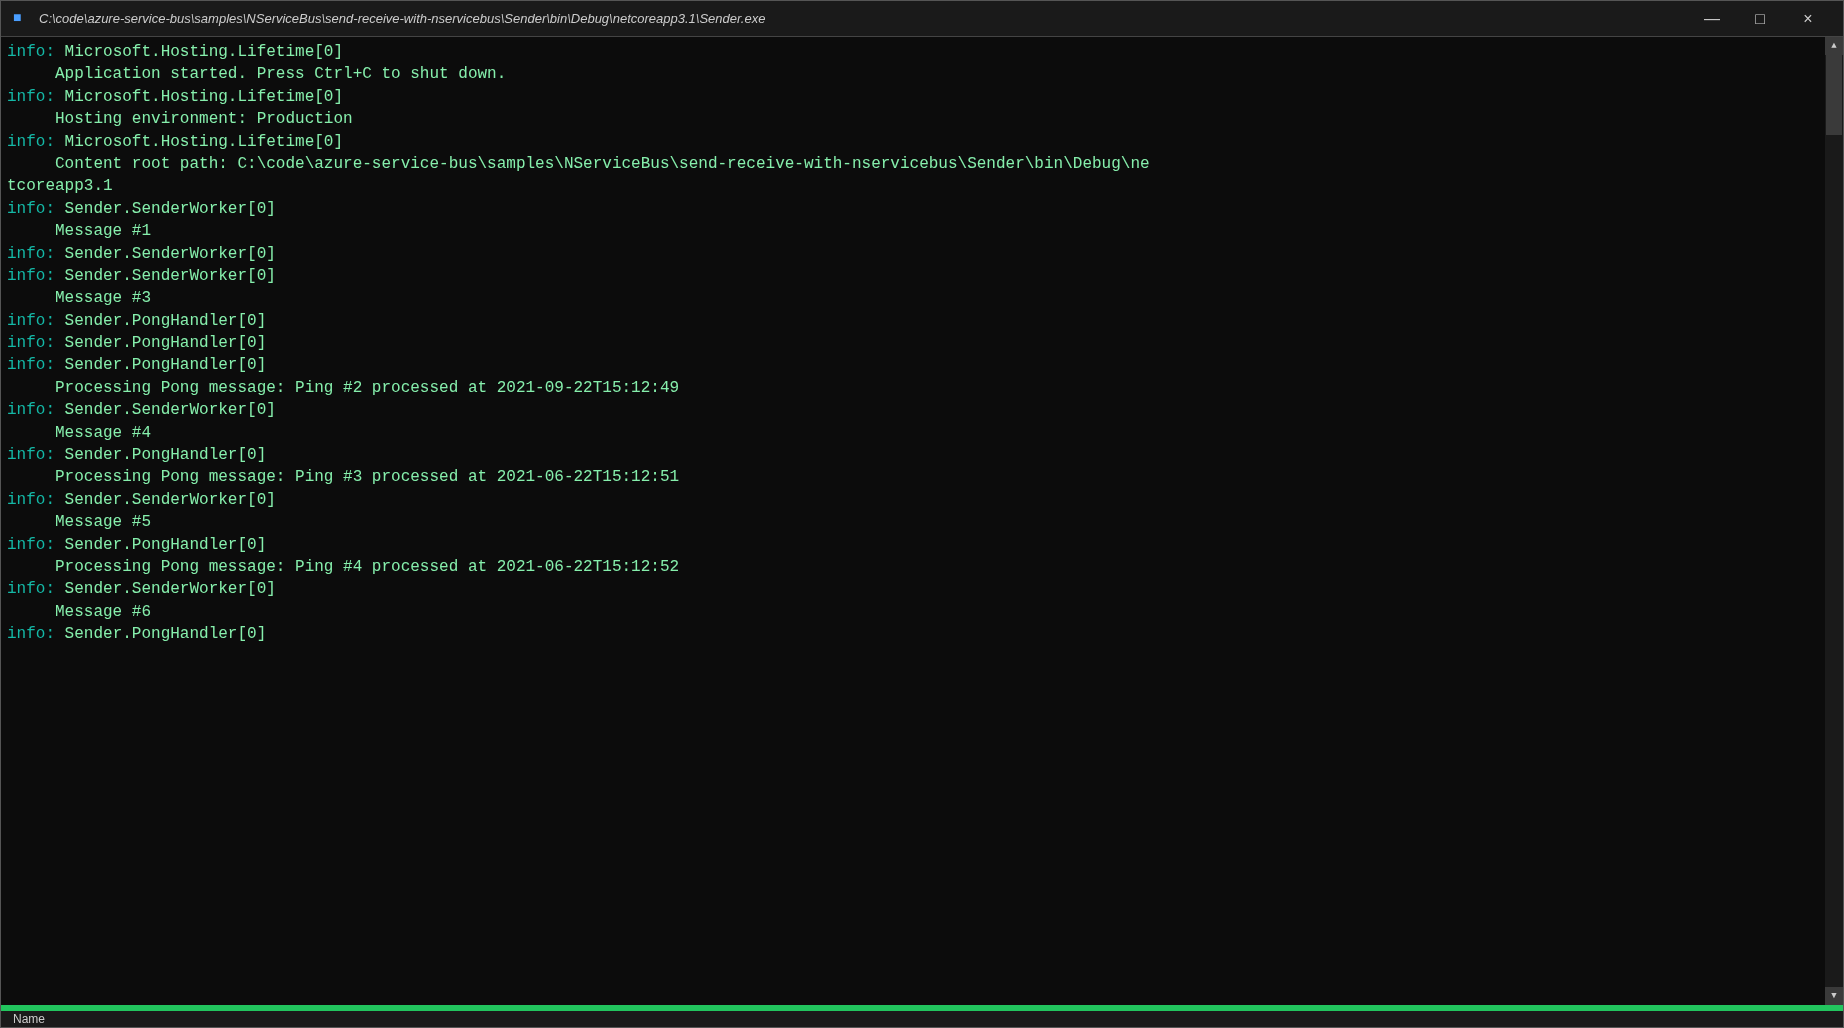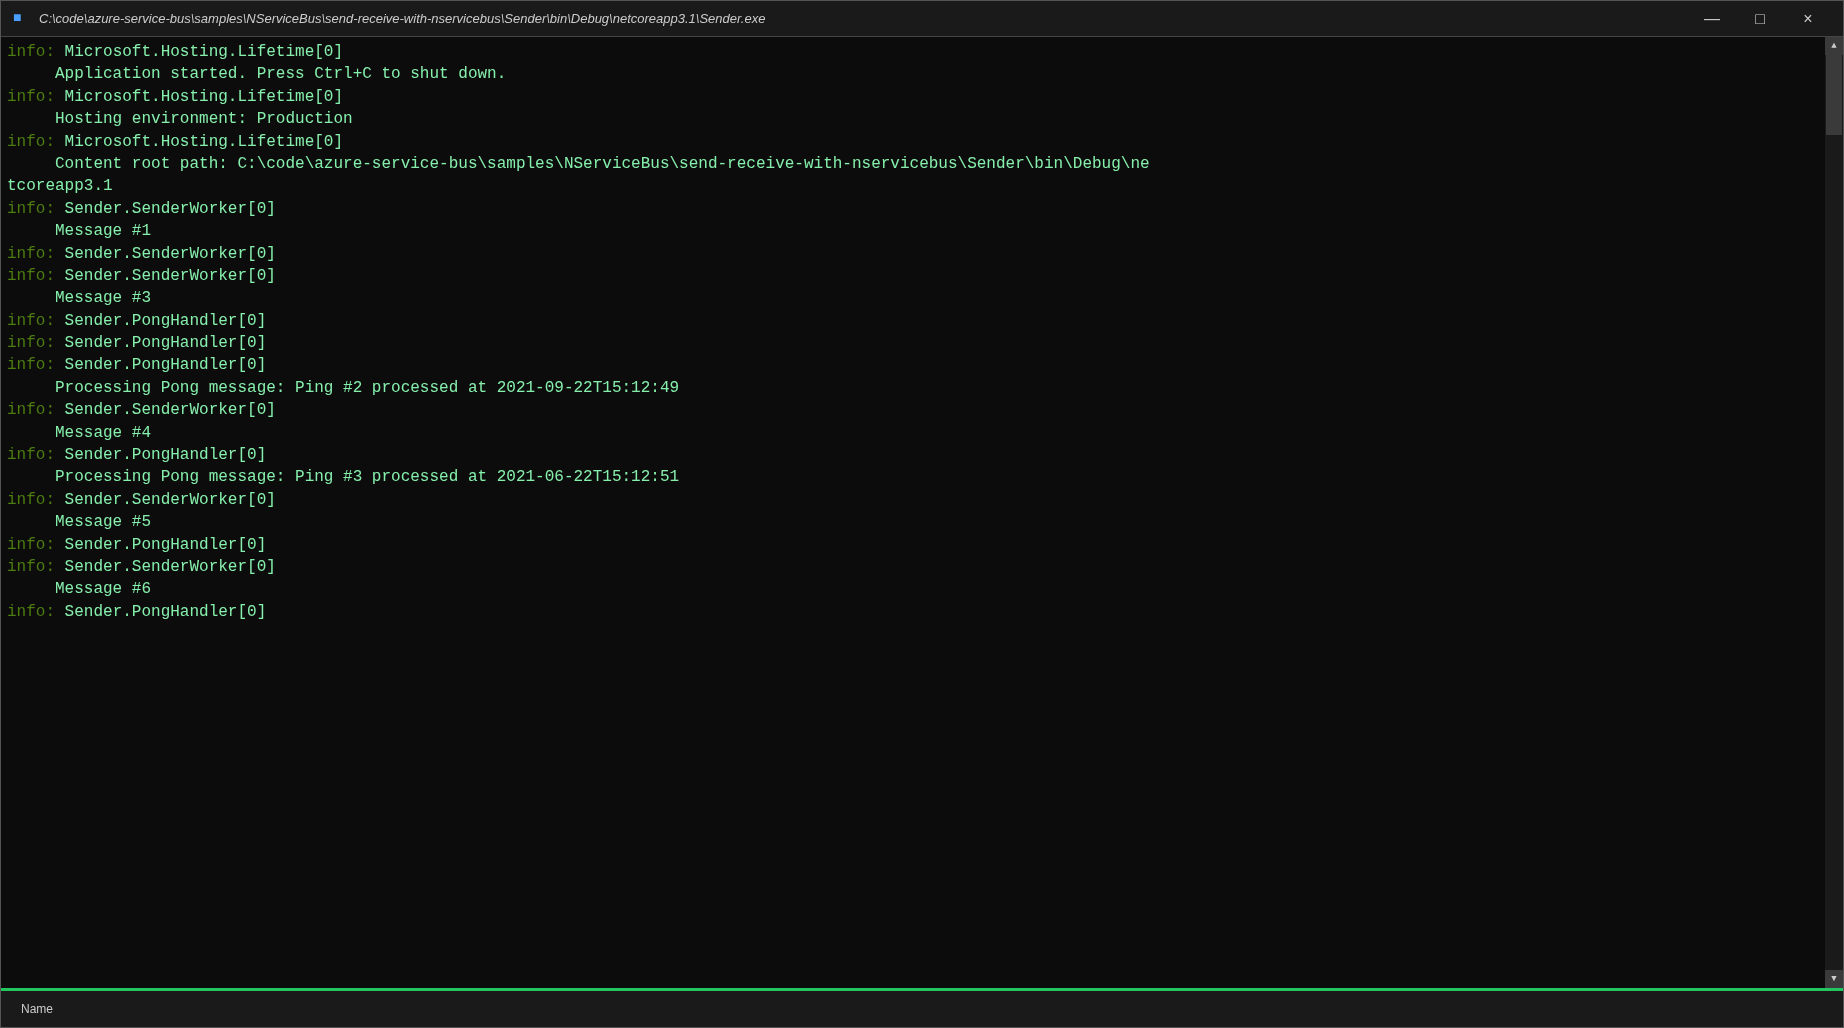--- a/index.html
+++ b/index.html
@@ -121,34 +121,34 @@
     }
 
     .log-line {
       font-size: 16px;
       line-height: 1.4;
       white-space: pre;
       color: #cccccc;
     }
 
     .log-line .info-label {
-      color: #4d7c0f;
+      color: #14b8a6;
     }
 
     .log-line .indent {
       color: #86efac;
     }
 
     .bottom-bar {
-      height: 39px;
-      background: #1a1a1a;
-      border-top: 3px solid #22c55e;
-      display: flex;
-      align-items: center;
-      padding: 0 20px;
+      height: 22px;
+      background: #1a1a1a;
+      border-top: 6px solid #22c55e;
+      display: flex;
+      align-items: center;
+      padding: 0 12px;
       flex-shrink: 0;
     }
 
     .bottom-bar-text {
       color: #cccccc;
       font-size: 12px;
       font-family: 'Segoe UI', Arial, sans-serif;
     }
   </style>
 </head>
@@ -185,20 +185,21 @@
         <div class="log-line"><span class="info-label">info:</span><span class="indent"> Sender.PongHandler[0]</span></div>
         <div class="log-line"><span class="info-label">info:</span><span class="indent"> Sender.PongHandler[0]</span></div>
         <div class="log-line"><span class="indent">     Processing Pong message: Ping #2 processed at 2021-09-22T15:12:49</span></div>
         <div class="log-line"><span class="info-label">info:</span><span class="indent"> Sender.SenderWorker[0]</span></div>
         <div class="log-line"><span class="indent">     Message #4</span></div>
         <div class="log-line"><span class="info-label">info:</span><span class="indent"> Sender.PongHandler[0]</span></div>
         <div class="log-line"><span class="indent">     Processing Pong message: Ping #3 processed at 2021-06-22T15:12:51</span></div>
         <div class="log-line"><span class="info-label">info:</span><span class="indent"> Sender.SenderWorker[0]</span></div>
         <div class="log-line"><span class="indent">     Message #5</span></div>
         <div class="log-line"><span class="info-label">info:</span><span class="indent"> Sender.PongHandler[0]</span></div>
+        <div class="log-line"><span class="indent">     Processing Pong message: Ping #4 processed at 2021-06-22T15:12:52</span></div>
         <div class="log-line"><span class="info-label">info:</span><span class="indent"> Sender.SenderWorker[0]</span></div>
         <div class="log-line"><span class="indent">     Message #6</span></div>
         <div class="log-line"><span class="info-label">info:</span><span class="indent"> Sender.PongHandler[0]</span></div>
       </div>
     <div class="scrollbar">
       <div class="scroll-arrow">▲</div>
       <div class="scroll-track">
         <div class="scroll-thumb"></div>
       </div>
       <div class="scroll-arrow">▼</div>

